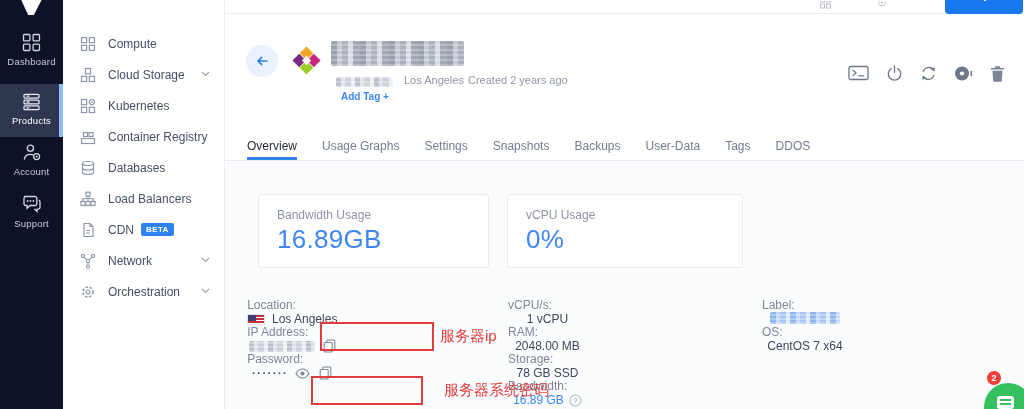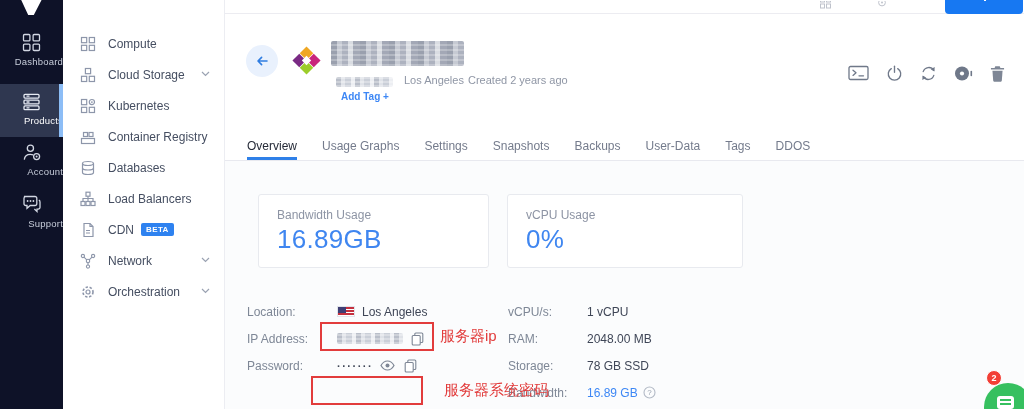--- a/index.html
+++ b/index.html
@@ -7,21 +7,21 @@
   .page{
     position:relative; width:1024px; height:409px; overflow:hidden;
     background:#fbfcfd; font-family:"Liberation Sans","DejaVu Sans",sans-serif;
     -webkit-font-smoothing:antialiased;
   }
   .abs{ position:absolute; }
 
   
   .rail{ left:0; top:0; width:63px; height:409px; background:#0e1228; z-index:6; }
   .rail-logo{ position:absolute; left:16px; top:-9px; }
-  .rail-item{ position:absolute; left:0; width:63px; text-align:right; color:#c7cdda; }
+  .rail-item{ position:absolute; left:0; width:63px; text-align:center; color:#c7cdda; }
   .rail-item .ric{ display:block; margin:0 auto 4px; }
   .rail-label{ font-size:9.5px; letter-spacing:.2px; display:block; }
   .rail-item.active-block{ background:#2f3750; }
   .rail-item.active-block::after{
     content:""; position:absolute; right:0; top:0; bottom:0; width:4px; background:#8cbdf6;
   }
 
   
   .menu{ left:63px; top:0; width:162px; height:409px; background:#fff; border-right:1px solid #ecedf2; z-index:5; }
   .menu-item{ position:relative; height:31px; display:flex; align-items:center; padding-left:17px; cursor:pointer; }
@@ -68,21 +68,21 @@
   .tab.active{ color:#262b38; border-bottom-color:#2f80e8; }
 
   
   .content-bg{ left:225px; top:161px; width:799px; height:248px; background:#fbfcfd; }
   .card{ position:absolute; top:194px; height:74px; background:#fff; border:1px solid #e8eaef;
     border-radius:3px; padding:13px 0 0 18px; }
   .card-label{ font-size:12px; color:#8d94a4; }
   .card-value{ font-size:26px; color:#3f86f0; margin-top:2px; letter-spacing:.3px; }
 
   .info-col{ position:absolute; top:298px; }
-  .info-row{ height:27px; display:flex; align-items:center; font-size:12px; }
+  .info-row{ height:27px; display:flex; align-items:center; font-size:12px;flex-direction:column; }
   .info-label{ color:#7e8796; }
   .info-value{ color:#3f4657; display:flex; align-items:center; }
   .c1 .info-label{ width:90px; } .c2 .info-label{ width:79px; } .c3 .info-label{ width:86px; }
   .link-blue{ color:#3d87f5; }
   .pw-dots{ font-size:11px; font-weight:bold; letter-spacing:1.5px; color:#3f4657; }
 
   .flag{ position:relative; width:18px; height:11px; margin-right:7px; border:1px solid #e1e4ea;
     background:repeating-linear-gradient(180deg,#c5303e 0 1.6px,#fff 1.6px 3.2px); }
   .flag .canton{ position:absolute; left:0; top:0; width:8px; height:6px; background:#3e3e74; }
 
@@ -251,20 +251,32 @@
       <span class="info-value">
         <span class="link-blue">16.89 GB</span>
         <svg style="margin-left:5px" width="13" height="13" viewBox="0 0 13 13">
           <circle cx="6.5" cy="6.5" r="5.5" fill="none" stroke="#b3bac6" stroke-width="1.1"></circle>
           <text x="6.5" y="9.2" font-size="8" text-anchor="middle" fill="#98a0ae" font-family="Liberation Sans, sans-serif">?</text>
         </svg>
       </span>
     </div>
   </div>
 
+  <div class="info-col c3" style="left:762px">
+    <div class="info-row">
+      <span class="info-label">Label:</span>
+      <span class="info-value">
+        <span class="pxblur blur-blue" style="display:inline-block;width:70px;height:12px"></span>
+      </span>
+    </div>
+    <div class="info-row">
+      <span class="info-label">OS:</span>
+      <span class="info-value">CentOS 7 x64</span>
+    </div>
+  </div>
 
   <div class="red-box" style="left:320px;top:322px;width:114px;height:29px"></div>
   <span class="red-note" style="left:440px;top:327px">服务器ip</span>
   <div class="red-box" style="left:311px;top:376px;width:112px;height:29px"></div>
   <span class="red-note" style="left:444px;top:381px">服务器系统密码</span>
 
   <div class="abs menu">
     <div style="height:28px"></div>
 
     <div class="menu-item">

